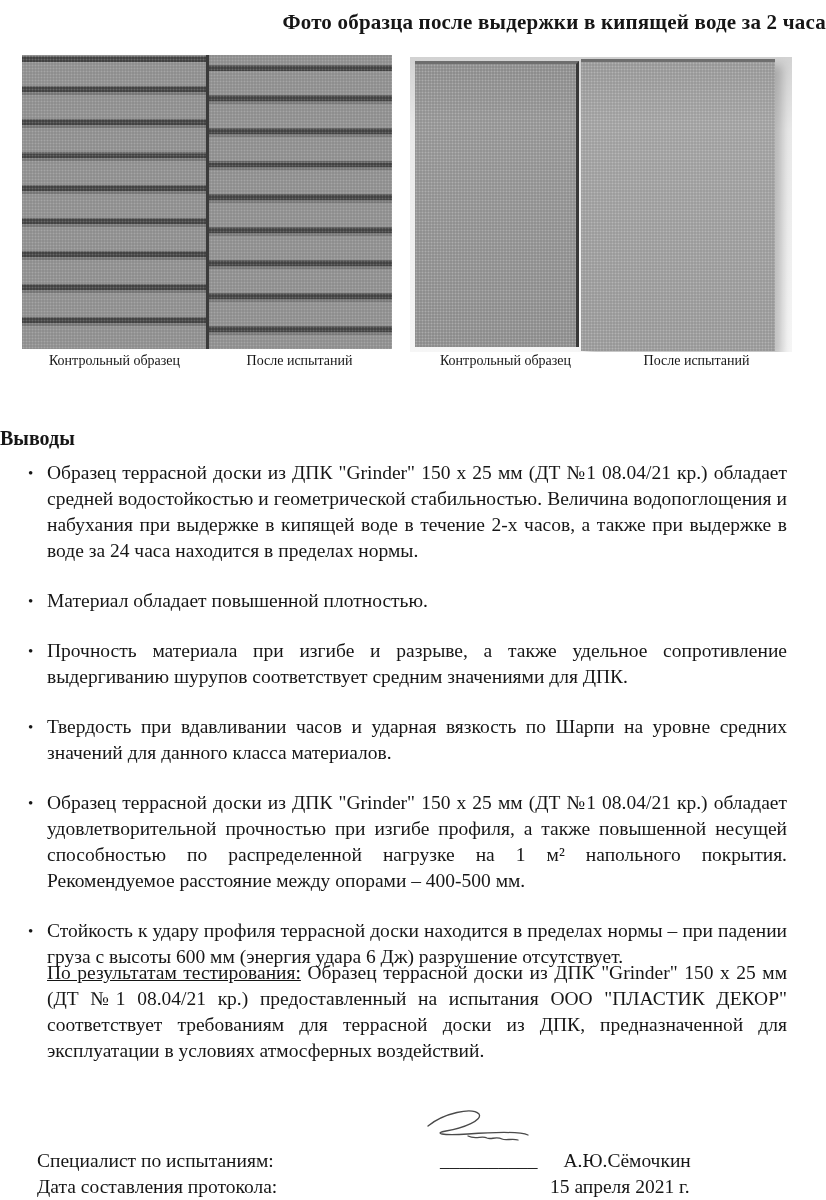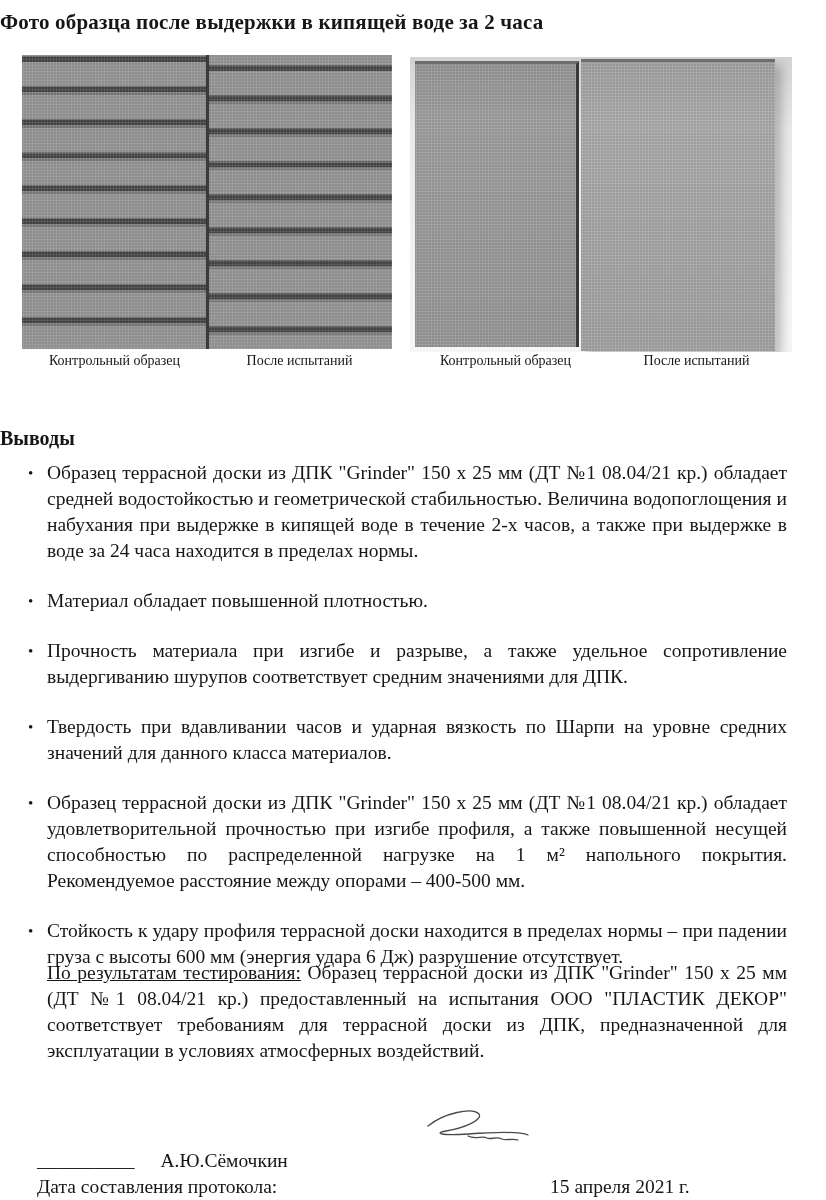--- a/index.html
+++ b/index.html
@@ -4,21 +4,21 @@
 <style>
   html,body { margin:0; padding:0; background:#ffffff; }
   .page {
     position:relative; width:826px; height:1200px; margin:0 auto;
     background:#ffffff; color:#161616;
     font-family:"Liberation Serif", serif; overflow:hidden;
   }
 
   .doc-title {
     position:absolute; top:10px; left:0; width:100%;
-    text-align:left; font-weight:bold; font-size:21px; letter-spacing:0.2px;
+    text-align:right; font-weight:bold; font-size:21px; letter-spacing:0.2px;
   }
 
   
   .photo-grooved {
     position:absolute; left:22px; top:55px; width:370px; height:294px;
     display:flex; overflow:hidden;
     box-shadow:inset 0 2px 3px rgba(255,255,255,0.5);
   }
   .plank-g {
     flex:1; height:100%;
@@ -145,20 +145,21 @@
 
   <div class="summary"><span class="summary-lead">По результатам тестирования:</span><span> Образец террасной доски из ДПК "Grinder" 150 х 25 мм (ДТ №1 08.04/21 кр.) предоставленный на испытания ООО "ПЛАСТИК ДЕКОР" соответствует требованиям для террасной доски из ДПК, предназначенной для эксплуатации в условиях атмосферных воздействий.</span></div>
 
   <svg class="signature-svg" width="112" height="44" viewBox="0 0 112 44">
     <path d="M4,21 C20,8 48,2 55,9 C59,15 40,23 22,26 C10,28 16,31 44,29 C72,27 95,26 104,30" fill="none" stroke="#4a4a4a" stroke-width="1.3" stroke-linecap="round"></path>
     <path d="M44,31 C52,35 58,30 63,33 C67,35 72,31 78,34 C82,36 88,33 94,35" fill="none" stroke="#4a4a4a" stroke-width="1.3" stroke-linecap="round"></path>
   </svg>
 
   <div class="signoff">
     <div class="signoff-row">
+      <span class="signoff-label">Специалист по испытаниям:</span>
       <span>__________</span>
       <span class="sig-name">А.Ю.Сёмочкин</span>
     </div>
     <div class="signoff-row">
       <span class="signoff-label">Дата составления протокола:</span>
       <span class="sig-spacer"></span>
       <span>15 апреля 2021 г.</span>
     </div>
   </div>
 

